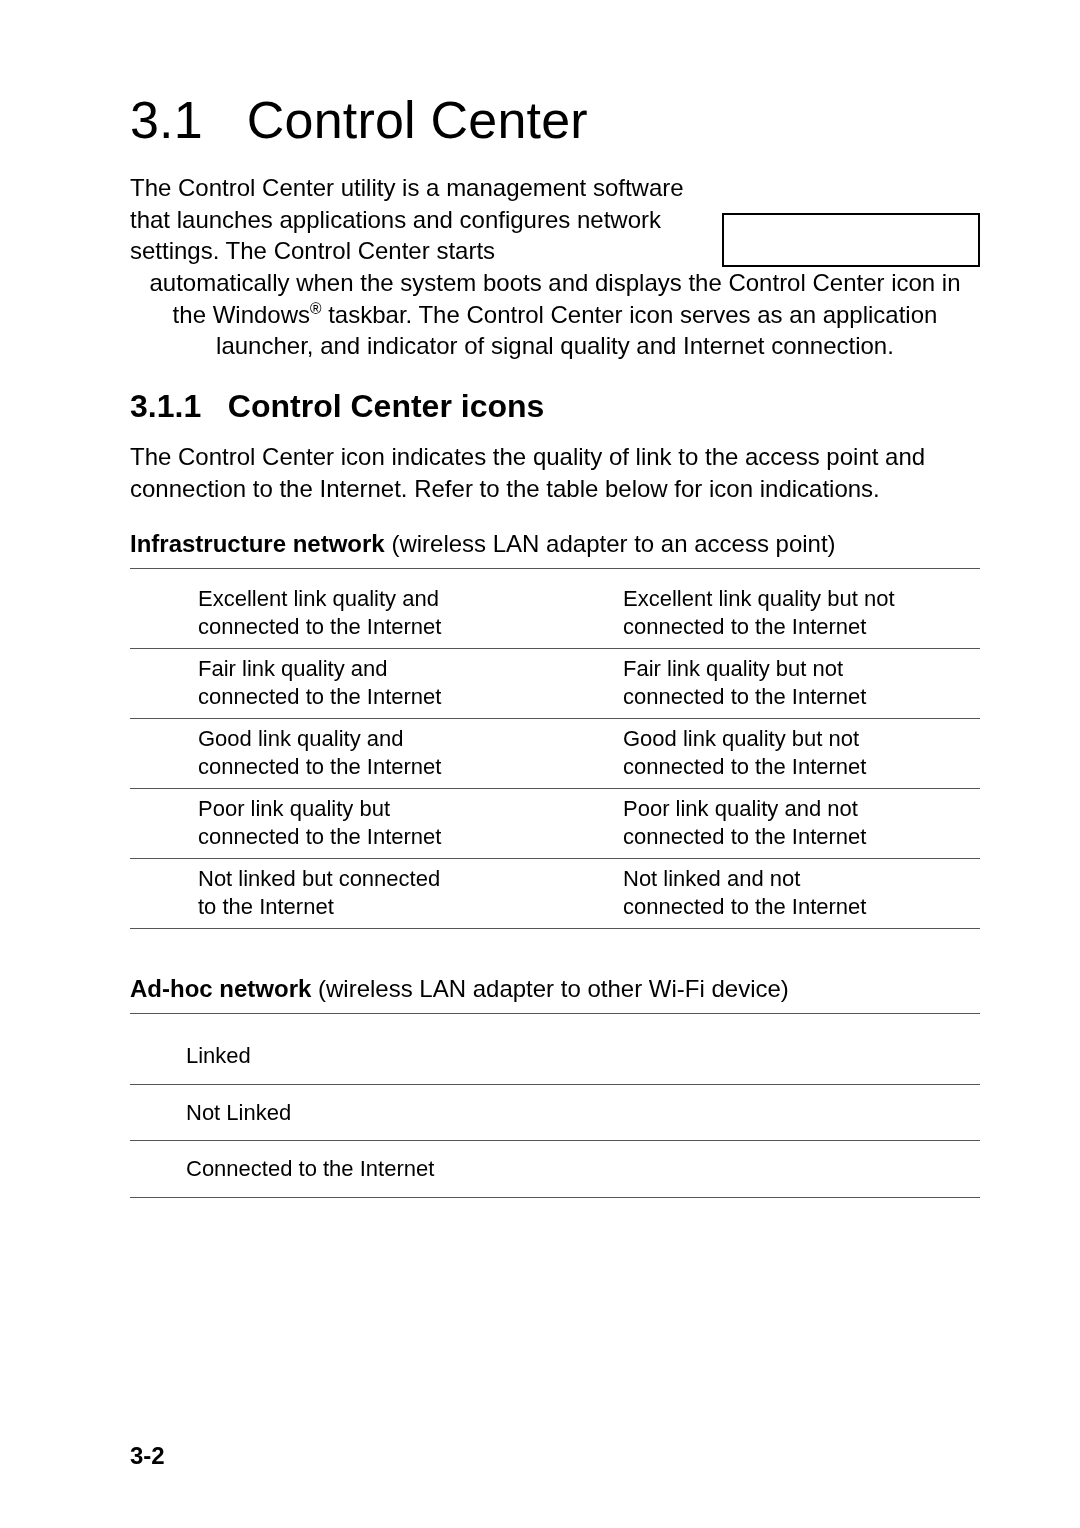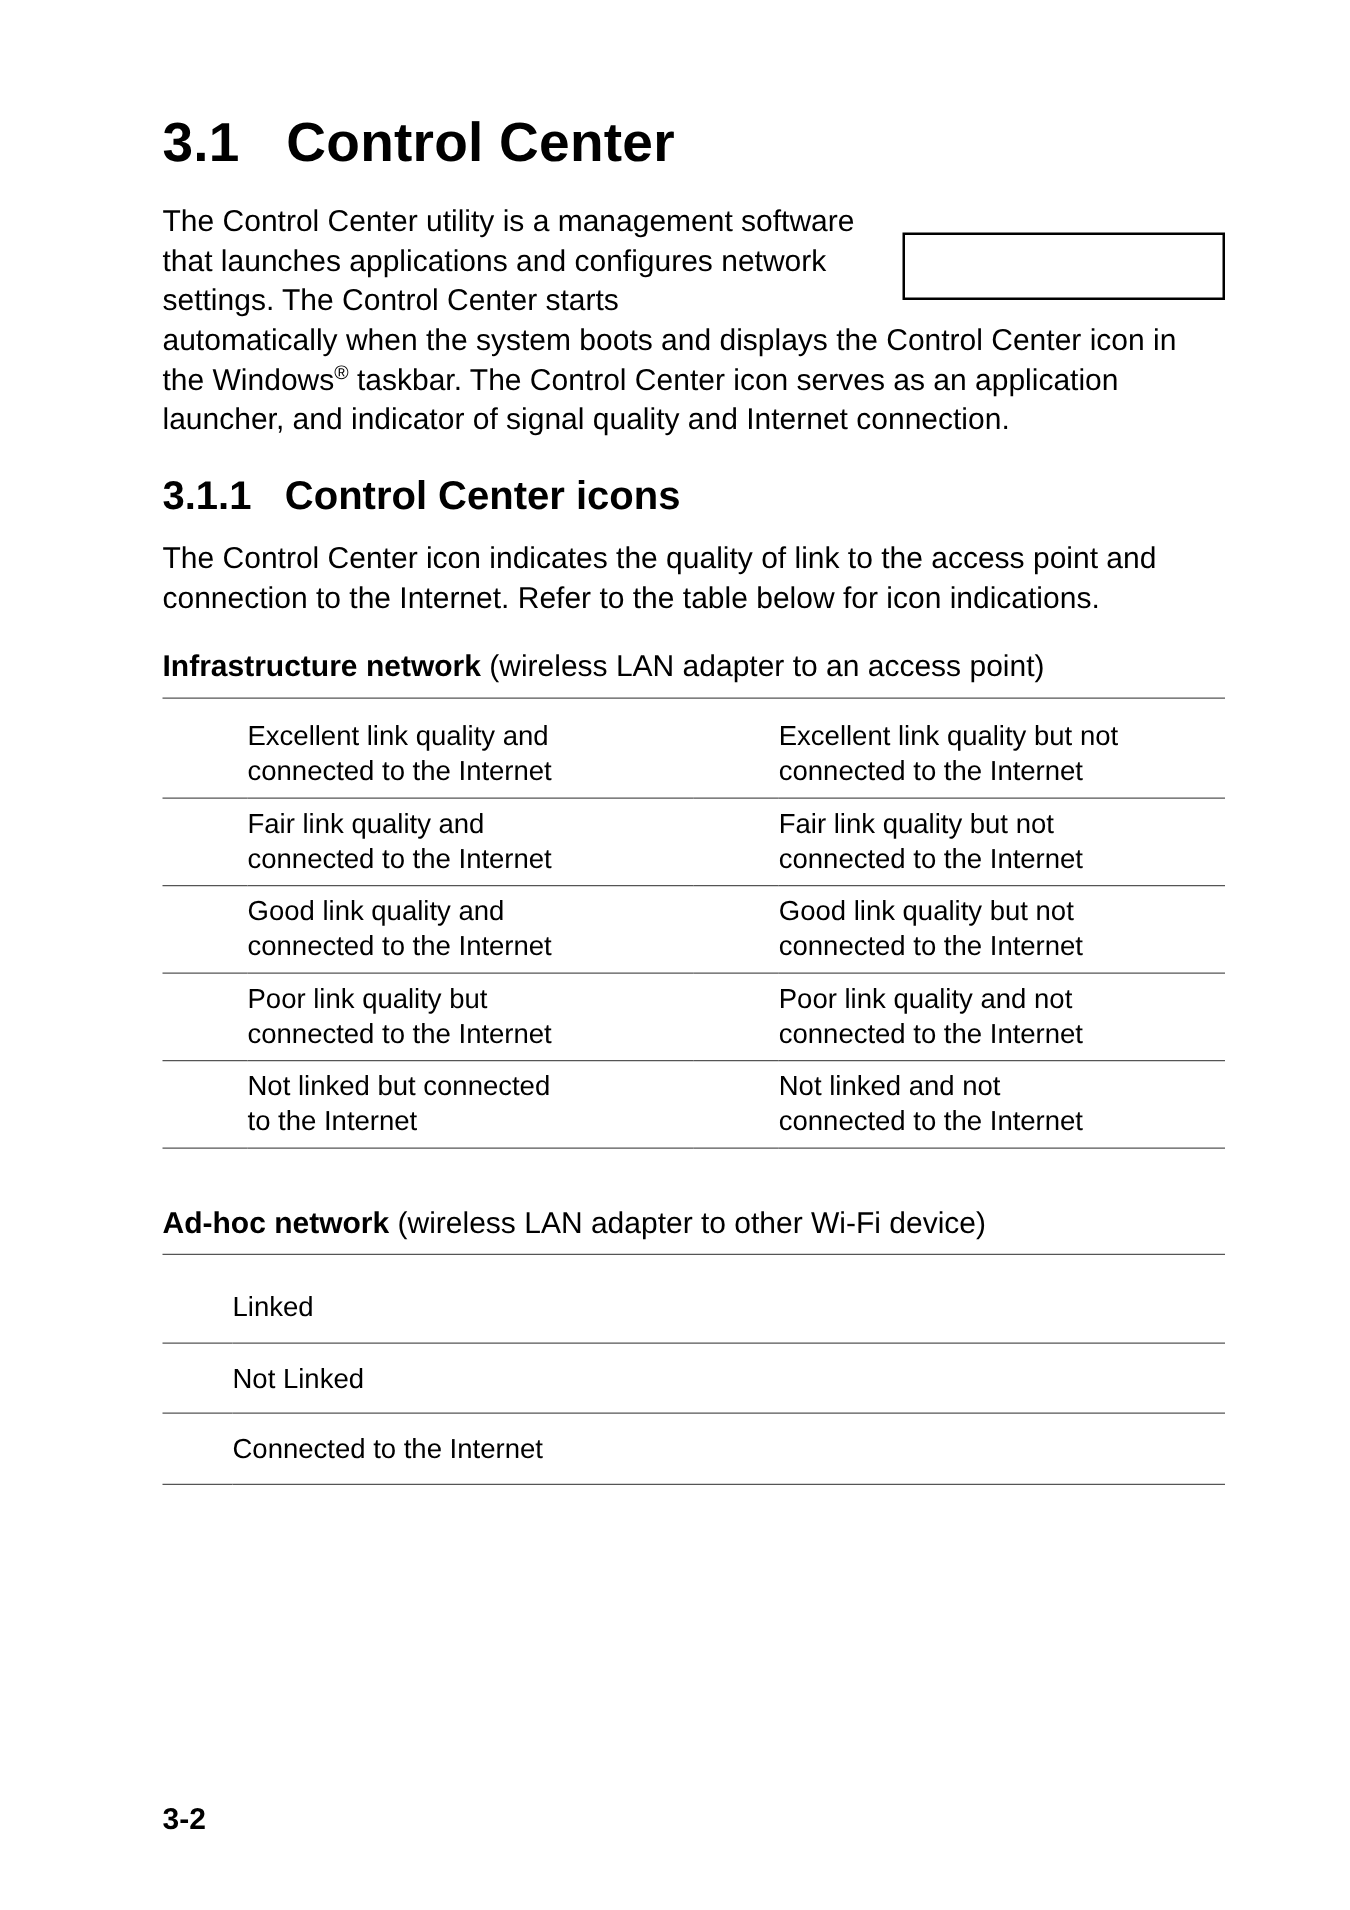--- a/index.html
+++ b/index.html
@@ -9,46 +9,47 @@
     height: 1528px;
     background: #ffffff;
     font-family: Arial, Helvetica, sans-serif;
     color: #000;
     position: relative;
   }
   .page {
     padding: 90px 100px 0 130px;
   }
   .h1 {
-    font-size: 44px;
-    font-weight: bold;
+    font-size: 52px;
+    font-weight: normal;
     margin: 0 0 22px 0;
     letter-spacing: 0.2px;
   }
   .intro-row {
     display: flex;
-    align-items: center;
+    align-items: flex-end;
     gap: 34px;
   }
   .intro-text {
     font-size: 24px;
     line-height: 1.32;
     flex: 1;
   }
   .placeholder-box {
     width: 258px;
     height: 54px;
     border: 2px solid #000;
     flex-shrink: 0;
     margin-top: 6px;
   }
   .para {
     font-size: 24px;
     line-height: 1.32;
     margin-top: 0;
+    text-align: center;
   }
   .h2 {
     font-size: 32px;
     font-weight: bold;
     margin: 26px 0 16px 0;
   }
   .para2 {
     font-size: 24px;
     line-height: 1.32;
     margin: 0 0 26px 0;

